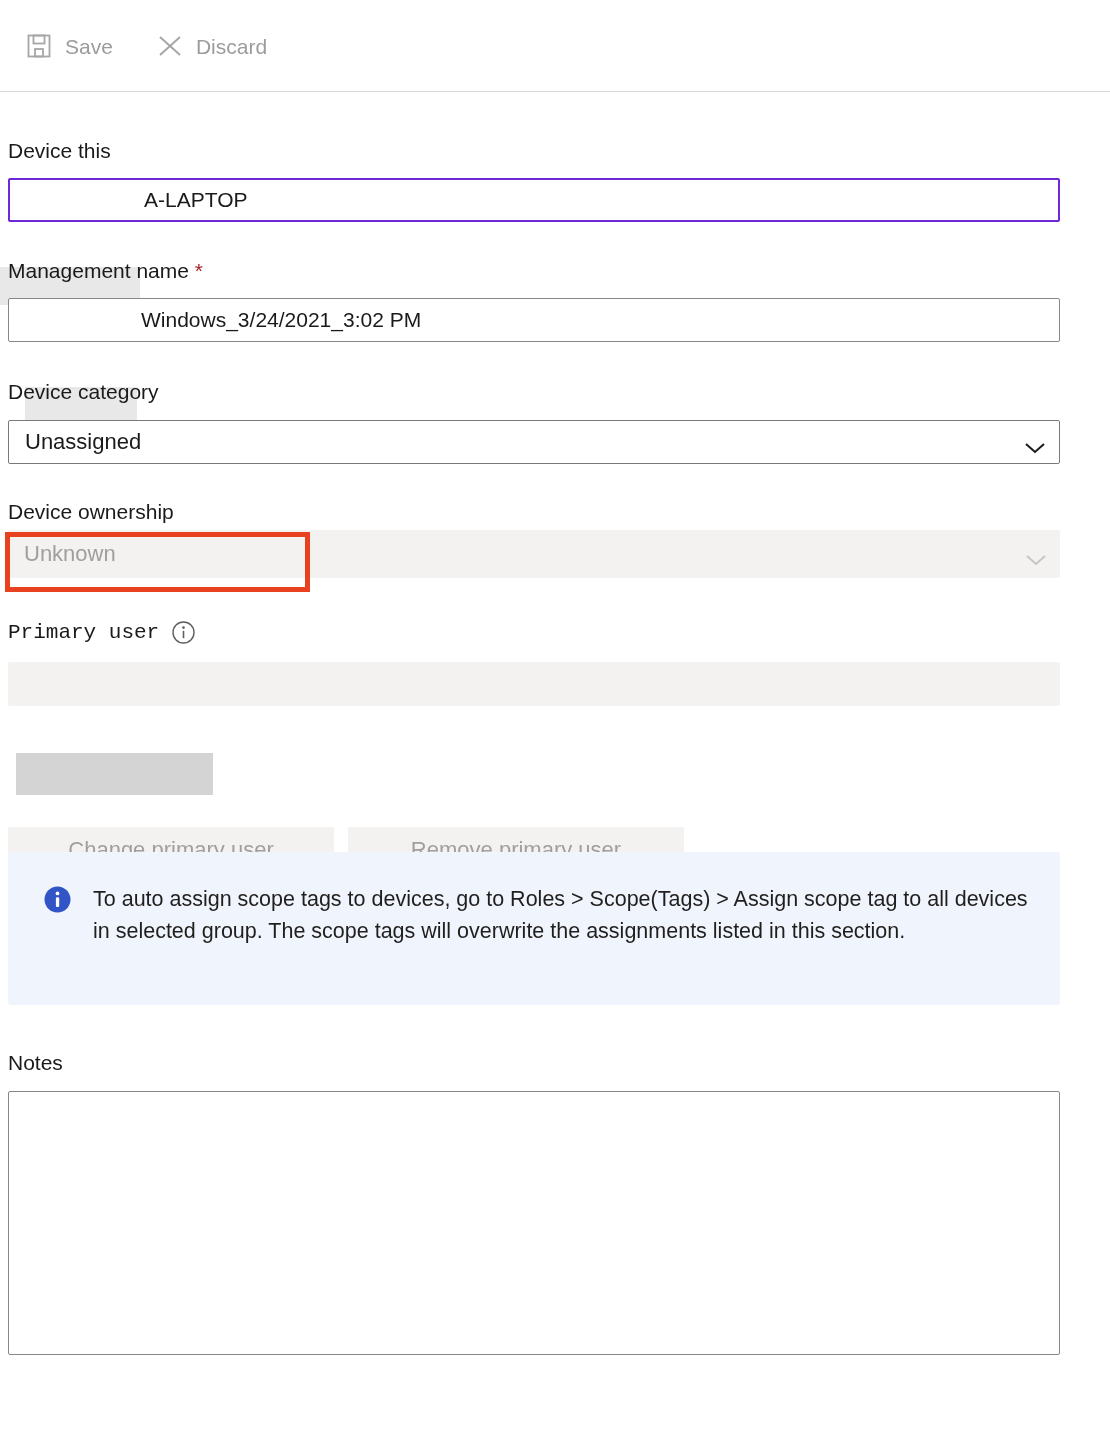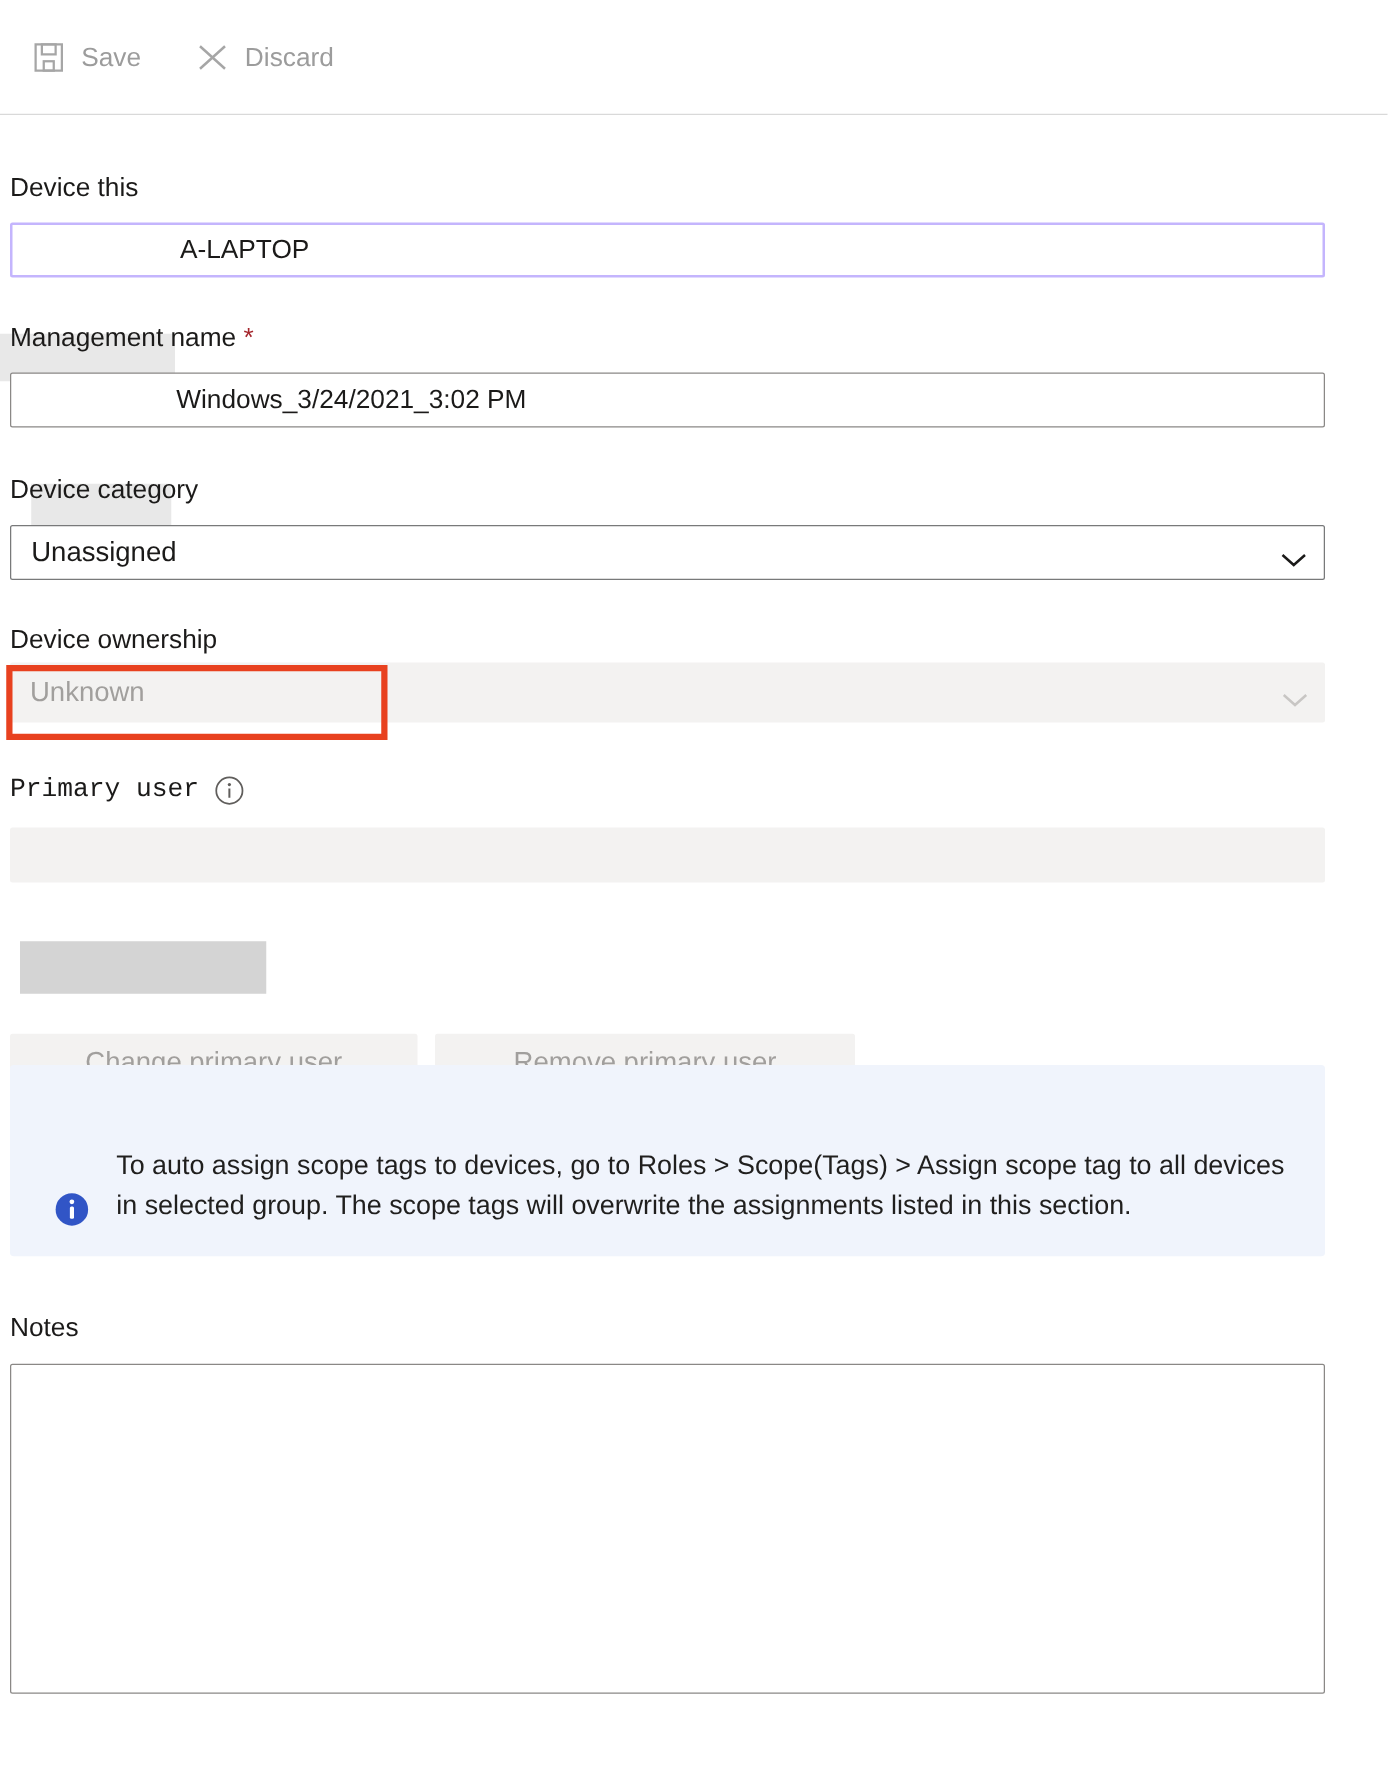--- a/index.html
+++ b/index.html
@@ -84,21 +84,21 @@
     border: 1px solid #8a8886;
     border-radius: 2px;
     display: flex;
     align-items: center;
     padding: 0 12px;
     font-size: 21px;
     color: #1b1a19;
     position: relative;
   }
   .textbox.focused {
-    border: 2px solid #c4b5fd;
+    border: 2px solid #6d28d9;
   }
   .textbox.disabled {
     background: #f3f2f1;
     border: none;
     color: #a19f9d;
   }
 
   .dropdown {
     box-sizing: border-box;
     height: 44px;
@@ -156,21 +156,21 @@
     align-items: center;
     justify-content: center;
   }
 
   
   .info-banner {
     box-sizing: border-box;
     background: #f0f4fc;
     border-radius: 3px;
     display: flex;
-    align-items: flex-end;
+    align-items: flex-start;
     padding: 32px 24px 24px 36px;
   }
   .info-icon {
     width: 27px;
     height: 27px;
     flex: 0 0 auto;
     margin-right: 22px;
     margin-top: 2px;
   }
   .info-text {

